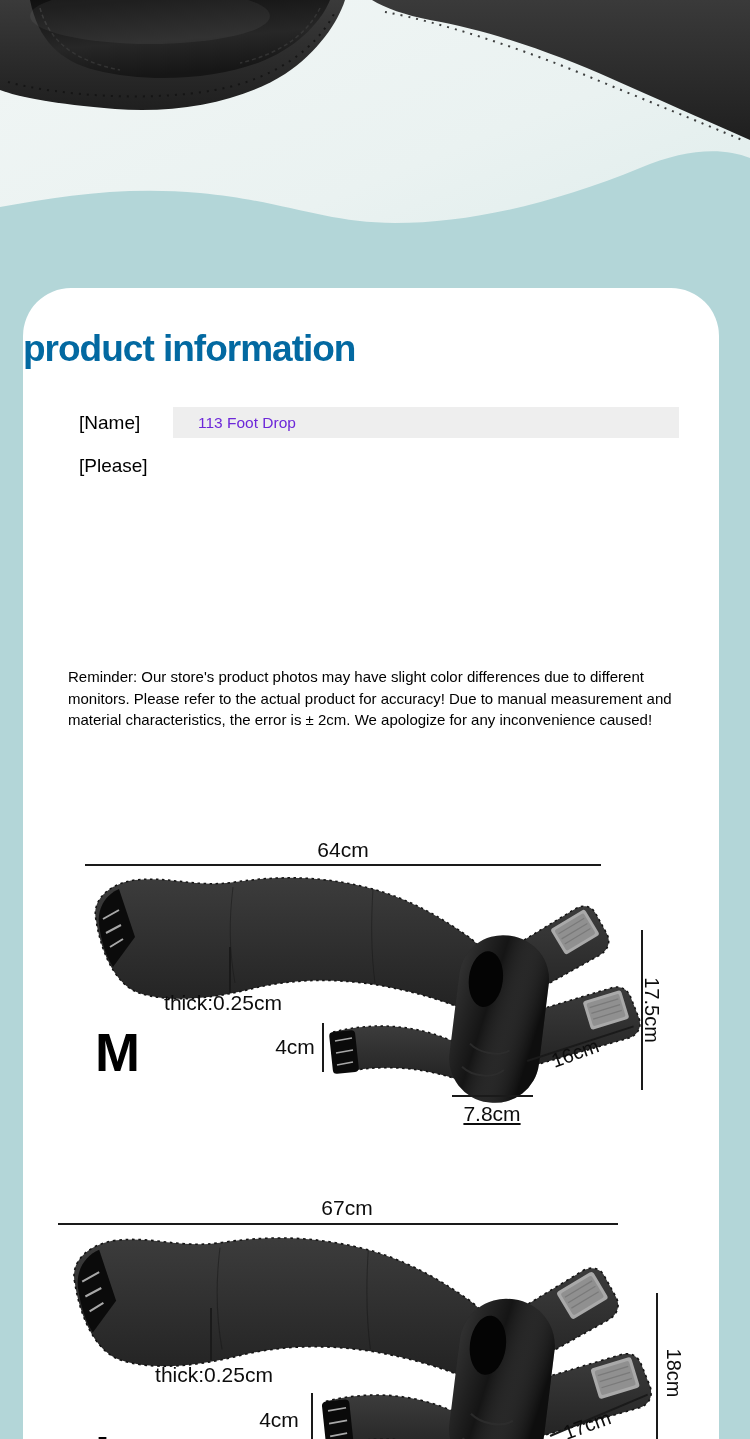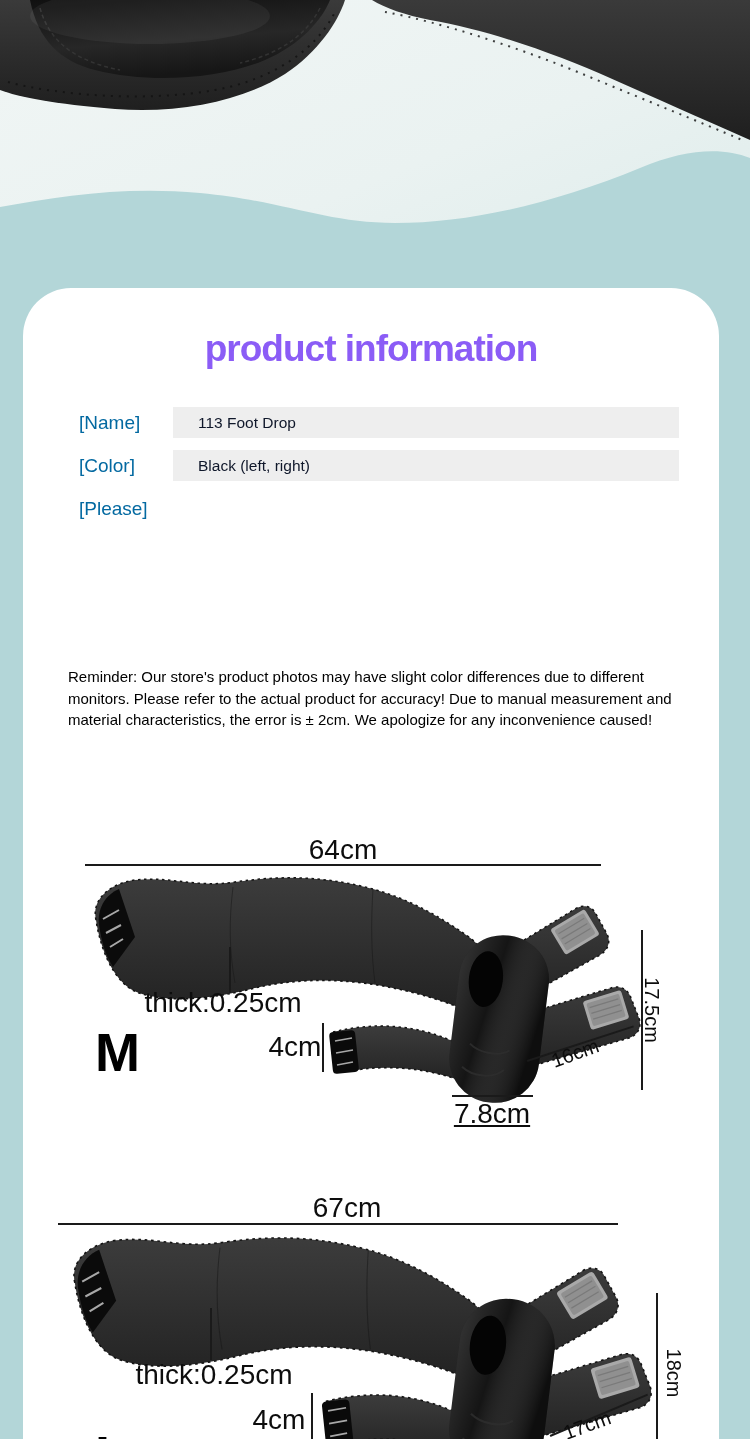--- a/index.html
+++ b/index.html
@@ -7,40 +7,40 @@
     width:750px;height:1439px;position:relative;overflow:hidden;
     background:#b3d6d8;
     font-family:"Liberation Sans", sans-serif;color:#111;
   }
   .hero{position:absolute;left:0;top:0;width:750px;height:300px;}
   .card{
     position:absolute;left:23px;top:288px;width:696px;height:1151px;
     background:#ffffff;border-radius:48px 48px 0 0;overflow:hidden;
   }
   .title{
-    position:absolute;top:40px;left:0;width:100%;text-align:center;
-    font-size:37px;font-weight:bold;letter-spacing:-1px;color:#8b5cf6;margin:0;
+    position:absolute;top:40px;left:0;width:100%;text-align:left;
+    font-size:37px;font-weight:bold;letter-spacing:-1px;color:#0369a1;margin:0;
   }
   .spec-table{position:absolute;top:119px;left:0;width:100%;}
   .spec-row{display:flex;align-items:center;height:31px;margin-bottom:12px;padding-left:56px;}
-  .spec-label{width:94px;flex:none;font-size:19px;color:#0369a1;}
+  .spec-label{width:94px;flex:none;font-size:19px;color:#000000;}
   .spec-bar{
     flex:none;width:506px;height:31px;background:#eeeeee;
     display:flex;align-items:center;padding-left:25px;box-sizing:border-box;
   }
-  .spec-value{font-size:15.5px;color:#0f172a;}
+  .spec-value{font-size:15.5px;color:#6d28d9;}
   .reminder{
     position:absolute;top:378px;left:45px;width:626px;margin:0;
     font-size:15px;line-height:21.5px;color:#000000;
   }
   .mline{position:absolute;background:#1a1a1a;}
   .hline{height:2px;}
   .vline{width:2px;}
   .dline{height:2px;transform-origin:left center;}
-  .mlabel{position:absolute;font-size:28px;color:#0d0d0d;line-height:24px;}
+  .mlabel{position:absolute;font-size:21px;color:#0d0d0d;line-height:24px;}
   .center{text-align:center;}
   .rot90{transform:rotate(90deg);transform-origin:center;font-size:20px;}
   .rotdiag{transform:rotate(-20deg);transform-origin:center;font-size:20px;}
   .size-letter{position:absolute;font-size:54px;font-weight:bold;line-height:1;color:#000;}
   .prod-svg{position:absolute;}
 </style>
 </head>
 <body>
 
 <svg width="0" height="0" style="position:absolute" aria-hidden="true">
@@ -121,26 +121,20 @@
     <h1 class="title">product information</h1>
 
     <div class="spec-table">
       <div class="spec-row">
         <div class="spec-label">[Name]</div>
         <div class="spec-bar">
             <span class="spec-value">113 Foot Drop</span>
           </div>
       </div>
       <div class="spec-row">
-        <div class="spec-label">[Color]</div>
-        <div class="spec-bar">
-            <span class="spec-value">Black (left, right)</span>
-          </div>
-      </div>
-      <div class="spec-row">
         <div class="spec-label">[Please]</div>
       </div>
     </div>
 
     <p class="reminder">Reminder: Our store's product photos may have slight color differences due to different monitors. Please refer to the actual product for accuracy! Due to manual measurement and material characteristics, the error is ± 2cm. We apologize for any inconvenience caused!</p>
 
     <div>
       <div class="mlabel center" style="left:62px;top:550px;width:516px;">64cm</div>
       <div class="mline hline" style="left:62px;top:576px;width:516px;"></div>
 

